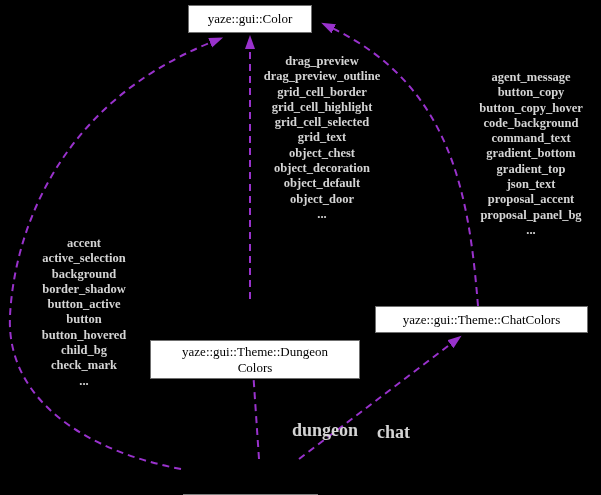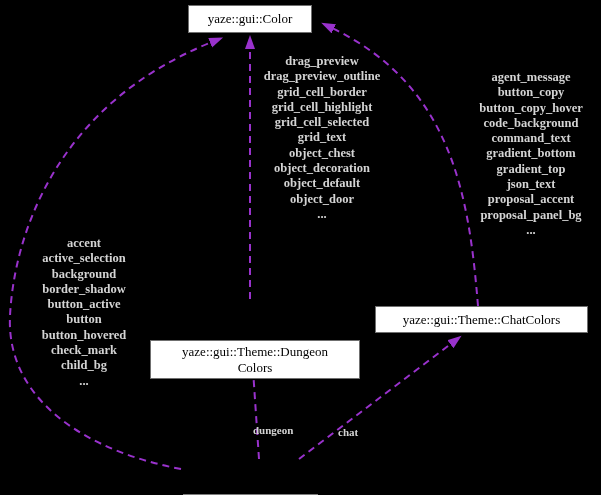--- a/index.html
+++ b/index.html
@@ -38,22 +38,23 @@
     transform:translateX(-50%);
     color:var(--label-text,#d4d4d4);
     font-weight:bold;
     font-size:12.5px;line-height:15.3px;
     text-align:center;white-space:nowrap;
   }
   .edge-label{
     position:absolute;
     color:var(--label-text,#d4d4d4);
     font-weight:bold;
-    font-size:11px;line-height:15px;
+    font-size:18px;line-height:15px;
     white-space:nowrap;
+    margin-left:39px;
   }
 </style>
 </head>
 <body>
 
 <div class="canvas">
 
   <svg class="edges-svg" viewBox="0 0 601 495" xmlns="http://www.w3.org/2000/svg">
     <defs>
       <marker id="arrow" markerUnits="userSpaceOnUse" markerWidth="16" markerHeight="12" refX="2" refY="5" orient="auto">
@@ -85,22 +86,22 @@
   </div>
 
   <div class="edge-members" style="left:84px;top:236px;">
       <div>accent</div>
       <div>active_selection</div>
       <div>background</div>
       <div>border_shadow</div>
       <div>button_active</div>
       <div>button</div>
       <div>button_hovered</div>
+      <div>child_bg</div>
       <div>check_mark</div>
-      <div>child_bg</div>
       <div>...</div>
     </div>
 
   <div class="edge-members" style="left:322px;top:54px;">
       <div>drag_preview</div>
       <div>drag_preview_outline</div>
       <div>grid_cell_border</div>
       <div>grid_cell_highlight</div>
       <div>grid_cell_selected</div>
       <div>grid_text</div>

